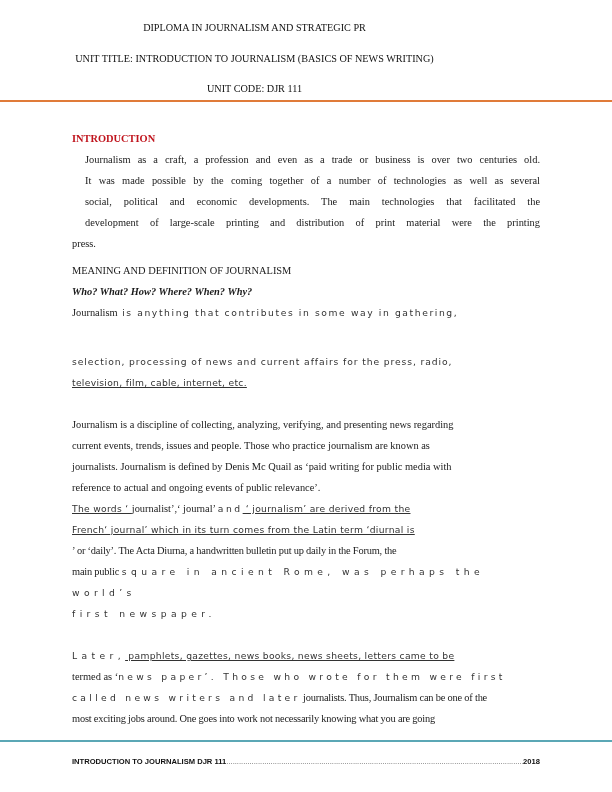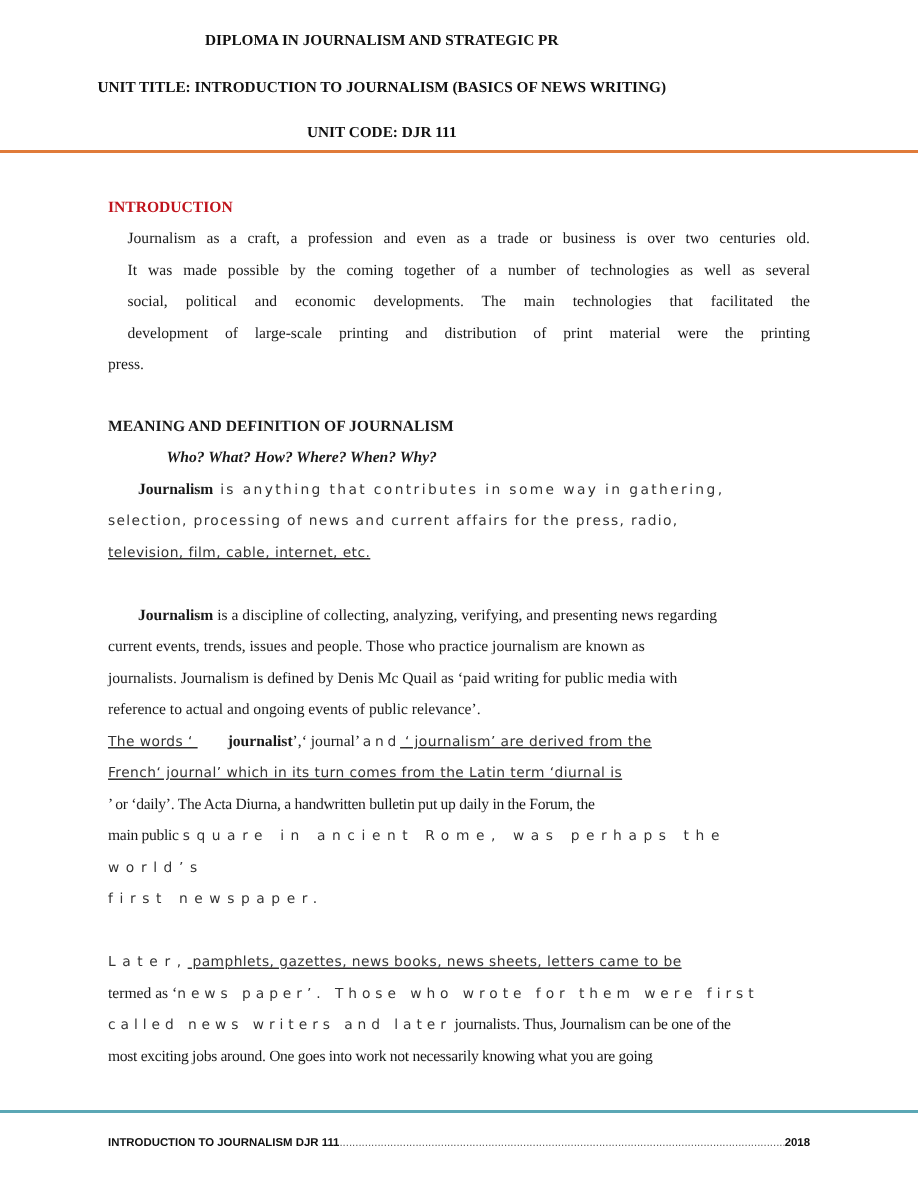--- a/index.html
+++ b/index.html
@@ -2,34 +2,34 @@
 <html><head>
 <meta charset="utf-8">
 <style>
   html, body { margin: 0; padding: 0; }
   body {
     width: 612px; height: 792px; background: #ffffff; position: relative; overflow: hidden;
     font-family: "DejaVu Serif", "Liberation Serif", serif; color: #1a1a1a;
   }
   .hdr {
     position: absolute; left: 0; width: 509px; text-align: center;
-    font-family: "Liberation Serif", serif; font-weight: bold; font-size: 10.2px; color: #111;
+    font-family: "Liberation Serif", serif; font-weight: normal; font-size: 10.2px; color: #111;
   }
   .rule-orange { position: absolute; left: 0; top: 100px; width: 612px; height: 2px; background: #e07b39; }
   .rule-teal { position: absolute; left: 0; top: 740px; width: 612px; height: 2px; background: #5ba7b5; }
   .content {
     position: absolute; left: 72px; top: 128px; width: 468px;
     font-family: "Liberation Serif", serif; font-size: 10.4px; line-height: 21px; color: #1a1a1a;
   }
   .h-red { color: #c0141d; font-weight: bold; font-size: 10.4px; }
-  .h-black { font-weight: bold; font-size: 10.4px; margin-top: 20px; }
+  .h-black { font-weight: normal; font-size: 10.4px; margin-top: 6px; }
   .just-last { text-align: justify; text-align-last: justify; margin-left: 13px; }
-  .bi { font-weight: bold; font-style: italic; margin-left: 39px; }
-  .b { font-weight: bold; margin-left: 20px; }
-  .sp1 { letter-spacing: 1.6px; font-family: "DejaVu Sans", sans-serif; font-size: 9.2px; color: #333; }
+  .bi { font-weight: bold; font-style: italic; }
+  .b { font-weight: normal; }
+  .sp1 { letter-spacing: 1.6px; font-family: "DejaVu Sans", sans-serif; font-size: 9.2px; color: #333; margin-top: 28px; }
   .sp0 { letter-spacing: 0.3px; font-family: "DejaVu Sans", sans-serif; font-size: 9.2px; color: #333; text-decoration: underline; }
   .sp3 { letter-spacing: 3.3px; font-family: "DejaVu Sans", sans-serif; font-size: 9.2px; color: #333; }
   .sp4 { letter-spacing: 4.4px; font-family: "DejaVu Sans", sans-serif; font-size: 9.2px; color: #333; }
   .tight { letter-spacing: -0.2px; }
   .gap { height: 21px; }
   .footer {
     position: absolute; left: 72px; top: 757px; width: 468px;
     font-family: "Liberation Sans", sans-serif; font-weight: bold; font-size: 7.6px; color: #111;
     display: flex; align-items: center; white-space: nowrap; overflow: hidden;
   }

